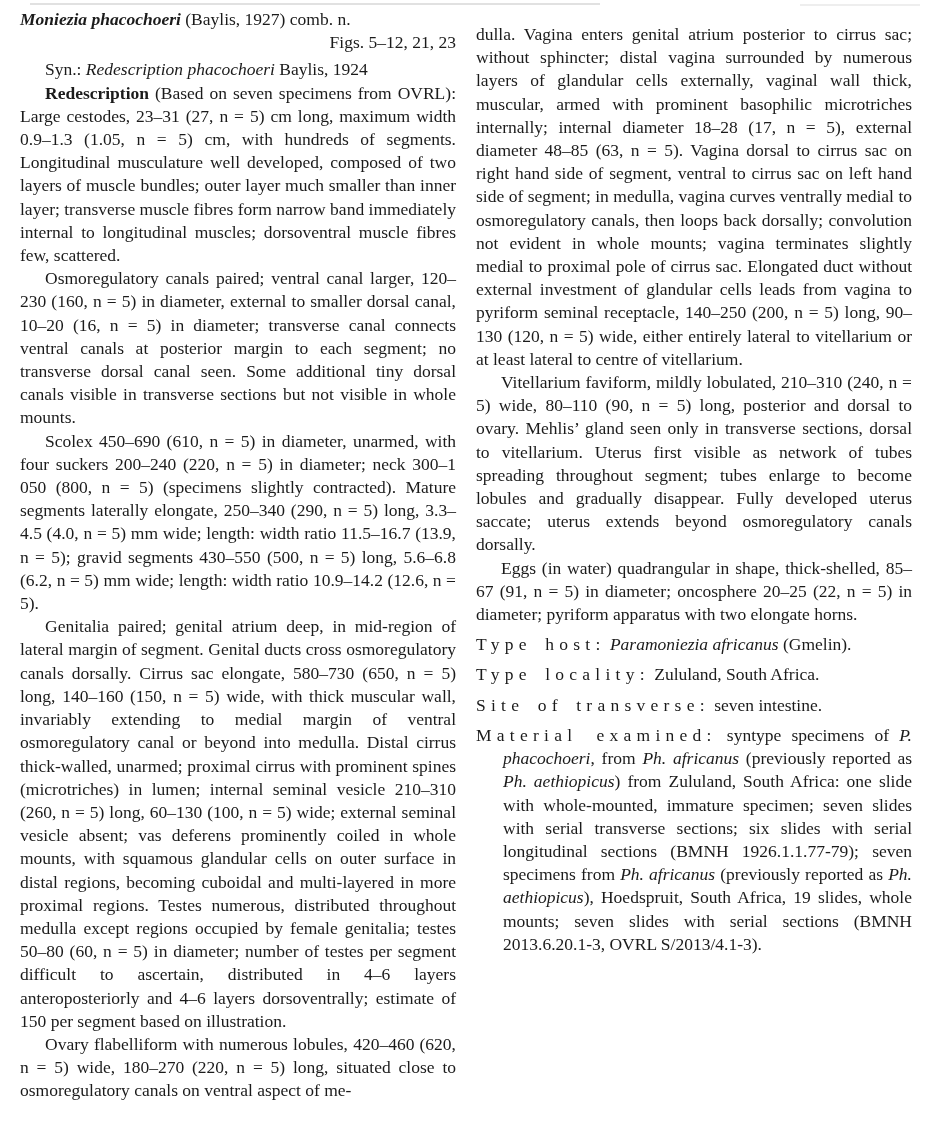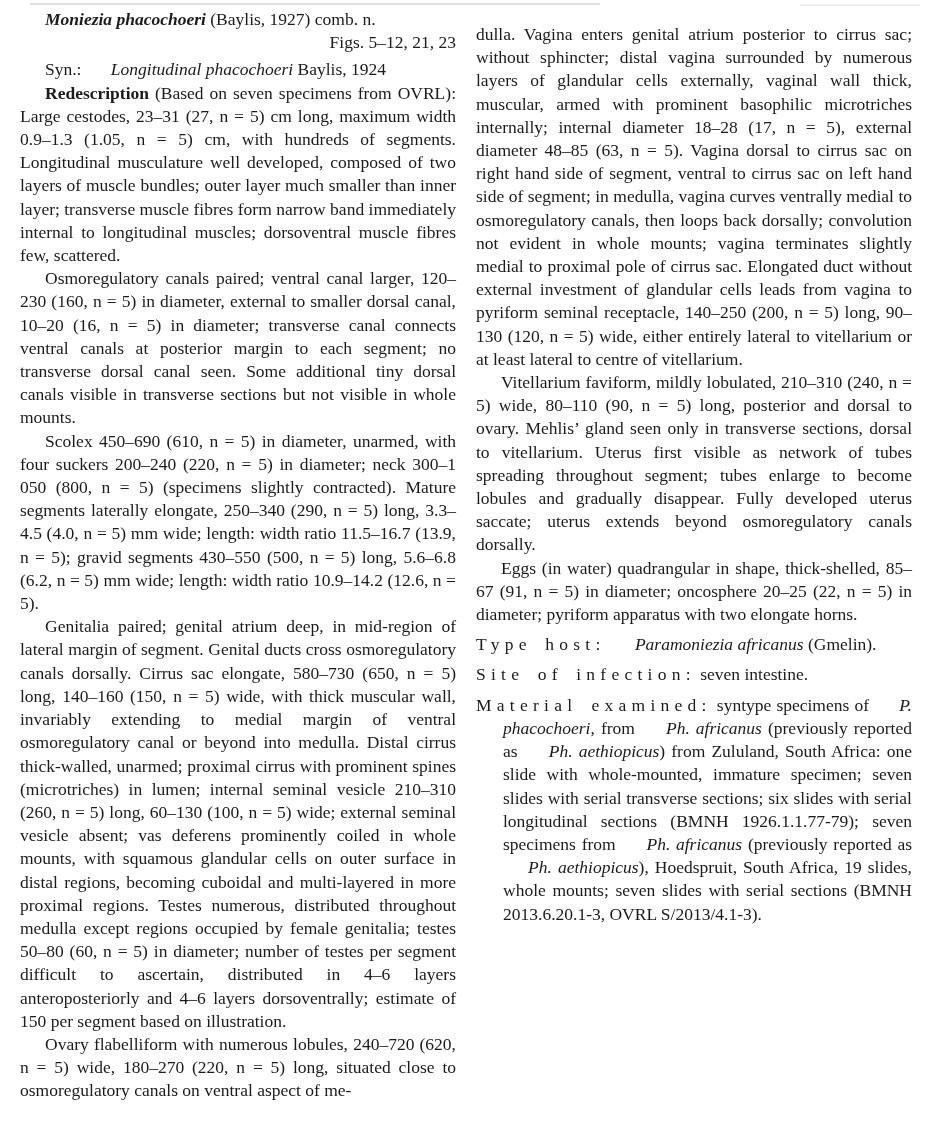--- a/index.html
+++ b/index.html
@@ -44,44 +44,45 @@
   .col { width: 436px; }
   .col-right { padding-top: 15px; }
   p, .title-line, .figs-line { margin: 0; }
   .para { text-align: justify; }
   .indent { text-indent: 25px; }
   .syn { margin-top: 4px; }
   .figs-line { text-align: right; }
   .entry { margin-top: 7px; }
   .hanging { padding-left: 27px; text-indent: -27px; }
   .b { font-weight: bold; }
-  .i { font-style: italic; margin-left: 25px; }
+  .i { font-style: italic; }
   .sp { letter-spacing: 0.30em; word-spacing: 0.22em; }
 </style>
 </head>
 <body>
 
 <div class="scan-streak"></div>
 <div class="scan-streak2"></div>
 
 <div class="page">
 
   <div class="col col-left">
     <div class="title-line"><span class="b i">Moniezia phacochoeri</span><span> (Baylis, 1927) comb. n.</span></div>
     <div class="figs-line">Figs. 5–12, 21, 23</div>
-    <p class="para indent syn"><span>Syn.: </span><span class="i">Longitudinal phacochoeri</span><span> Baylis, 1924</span></p>
+    <p class="para indent syn"><span>Syn.: </span><span class="i">Redescription phacochoeri</span><span> Baylis, 1924</span></p>
     <p class="para indent"><span class="b">Redescription</span><span> (Based on seven specimens from OVRL): Large cestodes, 23–31 (27, n = 5) cm long, maximum width 0.9–1.3 (1.05, n = 5) cm, with hundreds of segments. Longitudinal musculature well developed, composed of two layers of muscle bundles; outer layer much smaller than inner layer; transverse muscle fibres form narrow band immediately internal to longitudinal muscles; dorsoventral muscle fibres few, scattered.</span></p>
     <p class="para indent"><span>Osmoregulatory canals paired; ventral canal larger, 120–230 (160, n = 5) in diameter, external to smaller dorsal canal, 10–20 (16, n = 5) in diameter; transverse canal connects ventral canals at posterior margin to each segment; no transverse dorsal canal seen. Some additional tiny dorsal canals visible in transverse sections but not visible in whole mounts.</span></p>
     <p class="para indent"><span>Scolex 450–690 (610, n = 5) in diameter, unarmed, with four suckers 200–240 (220, n = 5) in diameter; neck 300–1 050 (800, n = 5) (specimens slightly contracted). Mature segments laterally elongate, 250–340 (290, n = 5) long, 3.3–4.5 (4.0, n = 5) mm wide; length: width ratio 11.5–16.7 (13.9, n = 5); gravid segments 430–550 (500, n = 5) long, 5.6–6.8 (6.2, n = 5) mm wide; length: width ratio 10.9–14.2 (12.6, n = 5).</span></p>
     <p class="para indent"><span>Genitalia paired; genital atrium deep, in mid-region of lateral margin of segment. Genital ducts cross osmoregulatory canals dorsally. Cirrus sac elongate, 580–730 (650, n = 5) long, 140–160 (150, n = 5) wide, with thick muscular wall, invariably extending to medial margin of ventral osmoregulatory canal or beyond into medulla. Distal cirrus thick-walled, unarmed; proximal cirrus with prominent spines (microtriches) in lumen; internal seminal vesicle 210–310 (260, n = 5) long, 60–130 (100, n = 5) wide; external seminal vesicle absent; vas deferens prominently coiled in whole mounts, with squamous glandular cells on outer surface in distal regions, becoming cuboidal and multi-layered in more proximal regions. Testes numerous, distributed throughout medulla except regions occupied by female genitalia; testes 50–80 (60, n = 5) in diameter; number of testes per segment difficult to ascertain, distributed in 4–6 layers anteroposteriorly and 4–6 layers dorsoventrally; estimate of 150 per segment based on illustration.</span></p>
-    <p class="para indent"><span>Ovary flabelliform with numerous lobules, 240–720 (620, n = 5) wide, 180–270 (220, n = 5) long, situated close to osmoregulatory canals on ventral aspect of me-</span></p>
+    <p class="para indent"><span>Ovary flabelliform with numerous lobules, 420–460 (620, n = 5) wide, 180–270 (220, n = 5) long, situated close to osmoregulatory canals on ventral aspect of me-</span></p>
   </div>
 
   <div class="col col-right">
     <p class="para"><span>dulla. Vagina enters genital atrium posterior to cirrus sac; without sphincter; distal vagina surrounded by numerous layers of glandular cells externally, vaginal wall thick, muscular, armed with prominent basophilic microtriches internally; internal diameter 18–28 (17, n = 5), external diameter 48–85 (63, n = 5). Vagina dorsal to cirrus sac on right hand side of segment, ventral to cirrus sac on left hand side of segment; in medulla, vagina curves ventrally medial to osmoregulatory canals, then loops back dorsally; convolution not evident in whole mounts; vagina terminates slightly medial to proximal pole of cirrus sac. Elongated duct without external investment of glandular cells leads from vagina to pyriform seminal receptacle, 140–250 (200, n = 5) long, 90–130 (120, n = 5) wide, either entirely lateral to vitellarium or at least lateral to centre of vitellarium.</span></p>
     <p class="para indent"><span>Vitellarium faviform, mildly lobulated, 210–310 (240, n = 5) wide, 80–110 (90, n = 5) long, posterior and dorsal to ovary. Mehlis’ gland seen only in transverse sections, dorsal to vitellarium. Uterus first visible as network of tubes spreading throughout segment; tubes enlarge to become lobules and gradually disappear. Fully developed uterus saccate; uterus extends beyond osmoregulatory canals dorsally.</span></p>
     <p class="para indent"><span>Eggs (in water) quadrangular in shape, thick-shelled, 85–67 (91, n = 5) in diameter; oncosphere 20–25 (22, n = 5) in diameter; pyriform apparatus with two elongate horns.</span></p>
     <p class="para entry"><span class="sp">Type host:</span><span> </span><span class="i">Paramoniezia africanus</span><span> (Gmelin).</span></p>
-    <p class="para entry"><span class="sp">Site of infection:</span><span> seven intestine.</span></p>
+    <p class="para entry"><span class="sp">Type locality:</span><span> Zululand, South Africa.</span></p>
+    <p class="para entry"><span class="sp">Site of transverse:</span><span> seven intestine.</span></p>
     <p class="para entry hanging"><span class="sp">Material examined:</span><span> syntype specimens of </span><span class="i">P. phacochoeri</span><span>, from </span><span class="i">Ph. africanus</span><span> (previously reported as </span><span class="i">Ph. aethiopicus</span><span>) from Zululand, South Africa: one slide with whole-mounted, immature specimen; seven slides with serial transverse sections; six slides with serial longitudinal sections (BMNH 1926.1.1.77-79); seven specimens from </span><span class="i">Ph. africanus</span><span> (previously reported as </span><span class="i">Ph. aethiopicus</span><span>), Hoedspruit, South Africa, 19 slides, whole mounts; seven slides with serial sections (BMNH 2013.6.20.1-3, OVRL S/2013/4.1-3).</span></p>
   </div>
 
 </div>
 
 </body></html>

